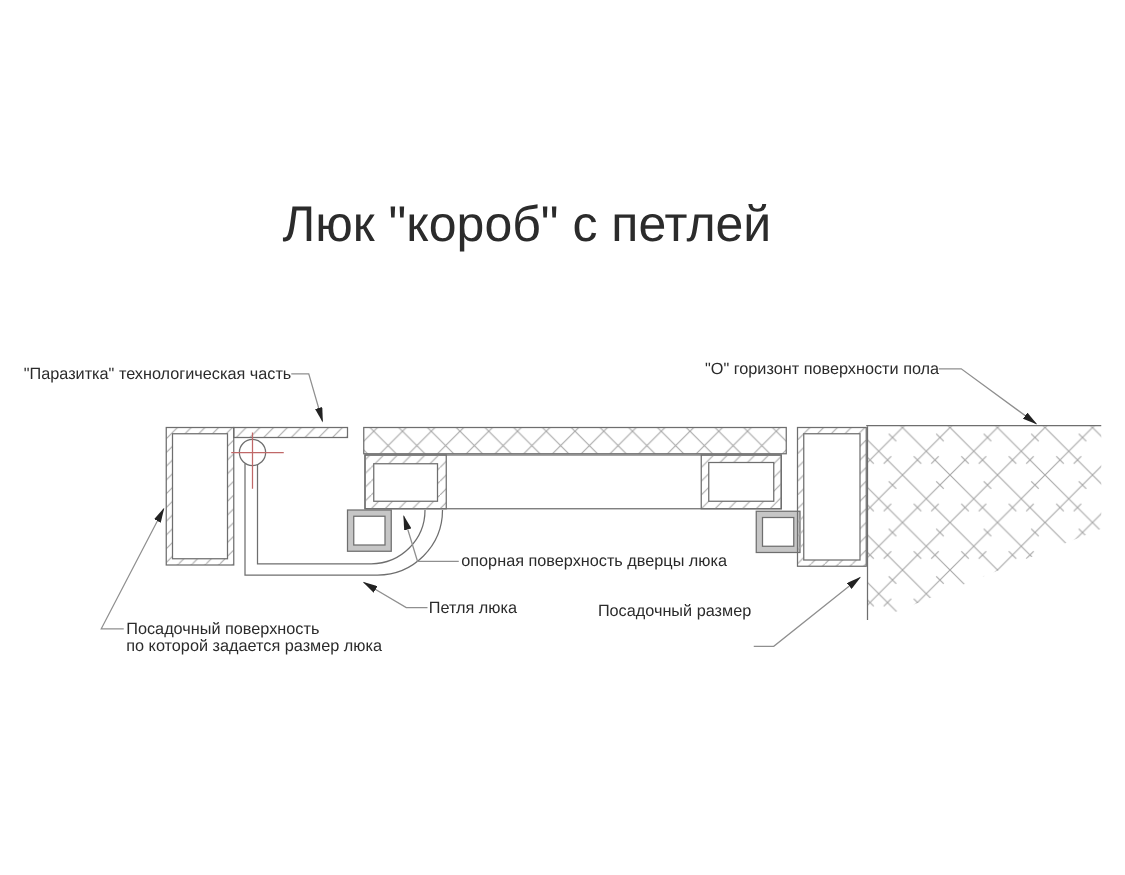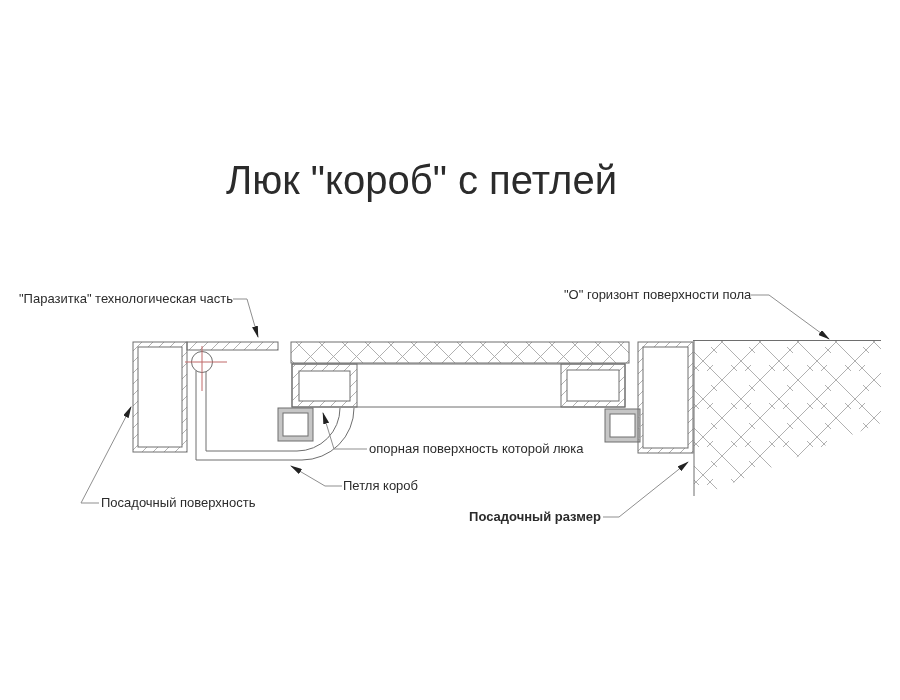--- a/index.html
+++ b/index.html
@@ -107,25 +107,26 @@
       <path class="leader" d="M603,517 L619,517 L688,462"></path>
     </g>
   </svg>
 
   <div class="title">Люк "короб" с петлей</div>
 
   <div class="lbl" style="left:19px; top:292px;">"Паразитка" технологическая часть</div>
 
   <div class="lbl" style="left:564px; top:288px;">"О" горизонт поверхности пола</div>
 
-  <div class="lbl" style="left:369px; top:442px;">опорная поверхность которой люка</div>
+  <div class="lbl" style="left:369px; top:442px;">опорная поверхность дверцы люка</div>
 
-  <div class="lbl" style="left:343px; top:479px;">Петля короб</div>
+  <div class="lbl" style="left:343px; top:479px;">Петля люка</div>
 
   <div class="lbl" style="left:101px; top:496px;">
     <div>Посадочный поверхность</div>
+    <div>по которой задается размер люка</div>
   </div>
 
-  <div class="lbl right" style="left:420px; top:510px; width:181px;font-weight:bold;">
+  <div class="lbl right" style="left:420px; top:482px; width:181px;">
     <div>Посадочный размер</div>
   </div>
 
 </div>
 
 </body></html>

